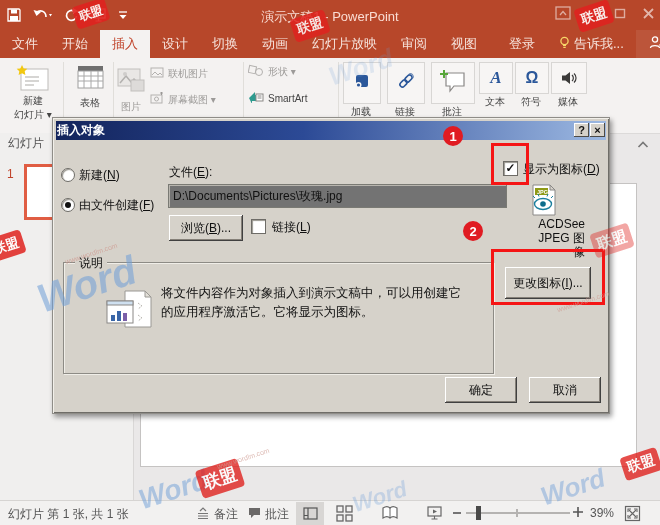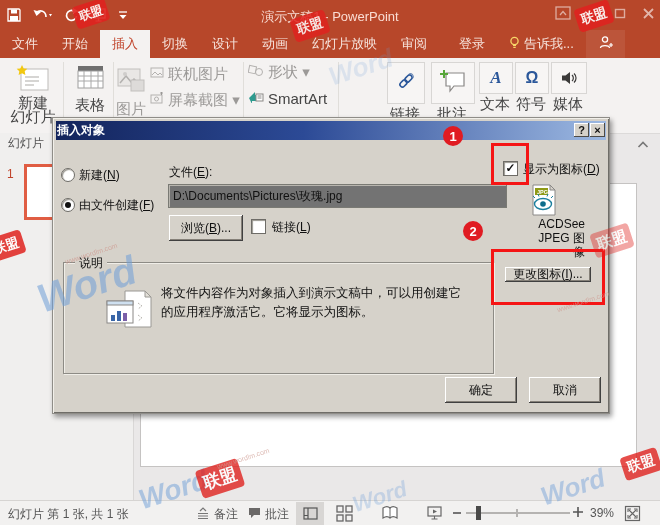--- a/index.html
+++ b/index.html
@@ -11,21 +11,21 @@
   .tabrow{left:0;top:30px;width:660px;height:28px;background:#b7472a;display:flex;align-items:stretch;text-align:center;}
   .qat{left:6px;top:4px;display:flex;gap:10px;align-items:center;height:22px;}
   .qat span{display:inline-flex;align-items:center;}
   .apptitle{top:8px;left:0;width:660px;text-align:center;font-size:13px;color:rgba(255,233,226,.92);}
   .winctl{top:6px;right:4px;display:flex;gap:14px;align-items:center;height:18px;}
   .tab{display:flex;align-items:center;padding:0 12px;font-size:13px;color:#f6e3dc;cursor:default;white-space:nowrap;}
   .tab.active{background:#f4f2f1;color:#c0442b;}
   .tab.share{background:rgba(255,255,255,.08);}
   
   .ribbon{left:0;top:58px;width:660px;height:75px;background:#f4f2f1;border-bottom:1px solid #dcdad9;}
-  .rlabel{font-size:15px;color:#444;text-align:center;}
+  .rlabel{font-size:10px;color:#444;text-align:center;}
   .rlabel.dim{color:#9c9a98;}
   .rsep{position:absolute;top:4px;width:1px;height:62px;background:#e0deda;}
   .rbox{position:absolute;border:1px solid #d8d6d4;background:#f7f5f4;display:flex;align-items:center;justify-content:center;}
   
   .leftpanel{left:0;top:133px;width:133px;height:367px;background:#f0efee;border-right:1px solid #d9d7d6;}
   .canvas{left:140px;top:183px;width:495px;height:282px;background:#fff;border:1px solid #c5c3c2;}
   
   .statusbar{left:0;top:500px;width:660px;height:25px;background:#f2f1f0;border-top:1px solid #d6d4d2;font-size:12px;color:#555;}
   .sbtn{position:absolute;display:flex;align-items:center;gap:4px;}
   
@@ -124,25 +124,26 @@
       <svg width="15" height="15" viewBox="0 0 15 15">
           <path d="M3 3 L12 12 M12 3 L3 12" stroke="rgba(255,255,255,.6)" stroke-width="1.8"></path>
         </svg>
     </span>
   </div>
 
   <div class="abs tabrow">
     <div class="tab">文件</div>
     <div class="tab">开始</div>
     <div class="tab active">插入</div>
+    <div class="tab">设计</div>
     <div class="tab">切换</div>
-    <div class="tab">设计</div>
     <div class="tab">动画</div>
     <div class="tab">幻灯片放映</div>
     <div class="tab">审阅</div>
+    <div class="tab">视图</div>
     <div class="tab" style="margin-left:8px;">登录</div>
     <div class="tab" style="gap:4px;">
       <span>
         <svg width="11" height="13" viewBox="0 0 11 13">
             <circle cx="5.5" cy="5" r="3.6" fill="none" stroke="#f7d769" stroke-width="1.3"></circle>
             <path d="M4 9.5 h3 M4.3 11.3 h2.4" stroke="#f7d769" stroke-width="1.2"></path>
           </svg>
       </span>
       <span>告诉我...</span>
     </div>
@@ -232,20 +233,32 @@
         <svg width="16" height="14" viewBox="0 0 16 14">
             <path d="M1 9 l6-6 v3 h3 v6 h-6 v3 z" fill="#2e9b8f"></path>
             <rect x="8" y="5" width="7" height="7" fill="#fff" stroke="#8a8886"></rect>
             <path d="M9.5 7 h4 M9.5 9 h4" stroke="#8a8886"></path>
           </svg>
       </span>
       <span class="rlabel">SmartArt</span>
     </div>
     <div class="rsep" style="left:338px;"></div>
 
+    <div class="abs" style="left:343px;top:4px;width:36px;height:64px;">
+      <div class="rbox" style="left:0;top:0;width:36px;height:40px;">
+        <span>
+          <svg width="18" height="18" viewBox="0 0 18 18">
+              <rect x="3" y="3" width="12" height="12" rx="2" fill="#2b579a"></rect>
+              <circle cx="5.5" cy="13" r="3" fill="#f7f5f4"></circle>
+              <circle cx="5.5" cy="13" r="1.6" fill="#2b579a"></circle>
+            </svg>
+        </span>
+      </div>
+      <div class="rlabel abs" style="left:0;top:43px;width:36px;">加载</div>
+    </div>
 
     <div class="abs" style="left:387px;top:4px;width:36px;height:64px;">
       <div class="rbox" style="left:0;top:0;width:36px;height:40px;">
         <span>
           <svg width="18" height="18" viewBox="0 0 18 18">
               <g transform="rotate(-45 9 9)" fill="none" stroke="#2b579a" stroke-width="1.6">
                 <rect x="1.5" y="6.5" width="8" height="5" rx="2.5"></rect>
                 <rect x="8.5" y="6.5" width="8" height="5" rx="2.5"></rect>
               </g>
               <path d="M12 2 a3 3 0 0 1 4 4" fill="none" stroke="#6a88b5" stroke-width="1.2"></path>
@@ -336,21 +349,21 @@
         <ellipse cx="13" cy="20" rx="8.5" ry="5.5" fill="#fff" stroke="#1a7f9e" stroke-width="1.4"></ellipse>
         <circle cx="13" cy="20" r="2.8" fill="#0d6d8c"></circle>
         <path d="M5 14 l-2 -2 M9 12.5 l-1 -2.5 M17 12.5 l1 -2.5 M21 14 l2 -2" stroke="#1a7f9e"></path>
       </svg>
     </span>
     <div class="abs" style="left:452px;top:99px;width:80px;text-align:right;line-height:14px;">
       <div>ACDSee</div>
       <div>JPEG 图</div>
       <div>像</div>
     </div>
-    <div class="b3d" style="left:452px;top:149px;width:86px;height:15px;">
+    <div class="b3d" style="left:452px;top:149px;width:86px;height:32px;">
         <span><span>更改图标(</span><span class="u">I</span><span>)...</span></span>
       </div>
 
     <div class="grp" style="left:10px;top:144px;width:429px;height:110px;"></div>
     <div class="abs" style="left:22px;top:137px;background:#d6d2ca;padding:0 4px;">说明</div>
     <span class="abs" style="left:52px;top:171px;">
       <svg width="48" height="44" viewBox="0 0 48 44">
         <path d="M20 2 h20 l6 6 v30 H20 z" fill="#fff" stroke="#9a9894"></path>
         <path d="M40 2 l6 6 h-6 z" fill="#e2dfd8" stroke="#9a9894"></path>
         <path d="M33 14 l4 3 -4 3 M33 26 l4 3 -4 3" fill="none" stroke="#b5b2ac" stroke-dasharray="2 1.5"></path>

